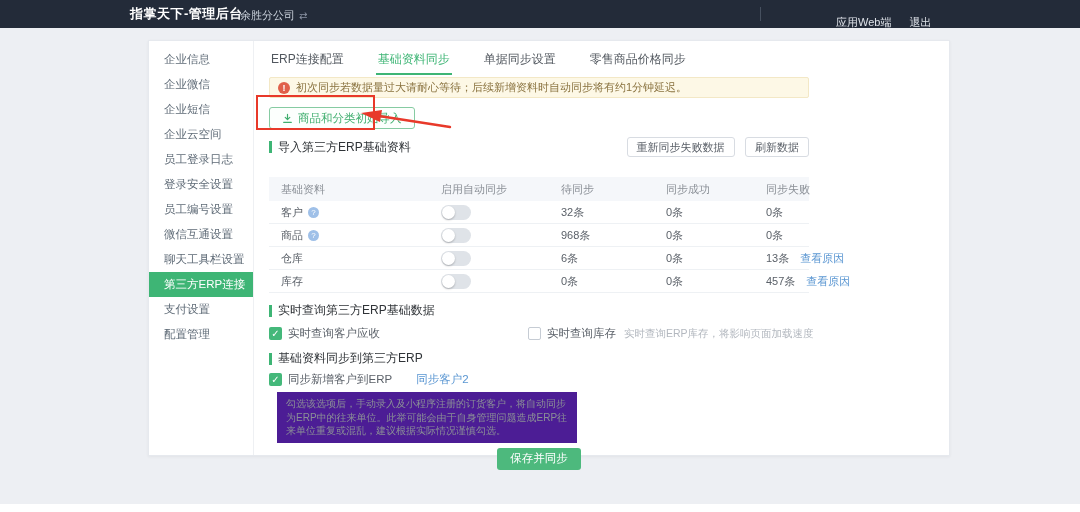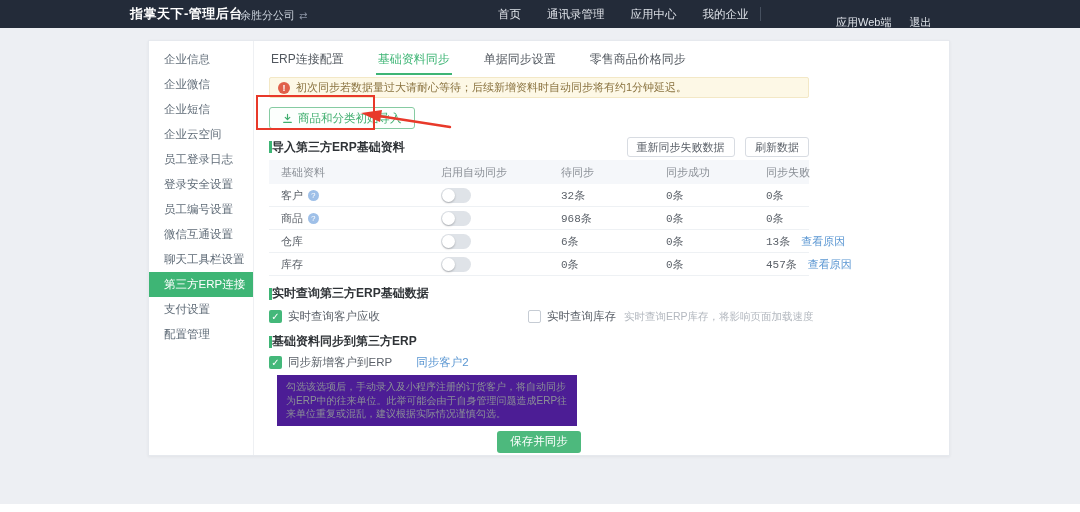--- a/index.html
+++ b/index.html
@@ -33,25 +33,25 @@
   .tab { font-size:12px; color:#51575e; padding:4px 2px 5px; cursor:pointer; border-bottom:2px solid transparent; white-space:nowrap; }
   .tab.active { color:#3eb575; border-bottom-color:#3eb575; }
 
   .alert { margin-top:4px; height:21px; display:flex; align-items:center; gap:6px; background:#fdf8e6; border:1px solid #f3e8c6; border-radius:2px; padding:0 8px; font-size:11px; color:#8a7340; white-space:nowrap; overflow:hidden; }
   .warning-icon { flex:0 0 12px; width:12px; height:12px; border-radius:50%; background:#e0604a; color:#fff; font-size:9px; line-height:12px; text-align:center; font-weight:bold; }
 
   .import-row { margin-top:9px; height:22px; }
   .import-btn { display:inline-flex; align-items:center; gap:5px; border:1px solid #86cba2; color:#3fae6e; background:#fcfffd; font-size:11.5px; padding:0 12px; height:22px; border-radius:3px; cursor:pointer; }
 
   .section-row { margin-top:8px; height:20px; display:flex; align-items:center; justify-content:space-between; }
-  .section-title { display:flex; align-items:center; font-size:12px; color:#2f3337; font-weight:bold; white-space:nowrap; }
+  .section-title { display:flex; align-items:center; gap:6px; font-size:12px; color:#2f3337; font-weight:normal; white-space:nowrap; }
   .section-bar { width:3px; height:12px; background:#3eb575; }
   .mini-btn { border:1px solid #d8dce2; background:#fff; color:#585e66; font-size:11px; height:20px; padding:0 9px; border-radius:3px; margin-left:6px; cursor:pointer; white-space:nowrap; }
 
-  .table { margin-top:3px; width:540px; font-size:11px; color:#5b6169;font-family:Liberation Mono, monospace; }
+  .table { margin-top:20px; width:540px; font-size:11px; color:#5b6169; }
   .t-head, .t-row { display:grid; grid-template-columns:160px 120px 105px 100px 1fr; align-items:center; }
   .t-head { background:#f5f7fa; height:24px; color:#8b9097; }
   .t-row { height:23px; border-bottom:1px solid #eef1f4; }
   .cell { padding-left:12px; display:flex; align-items:center; gap:5px; white-space:nowrap; }
   .help-icon { width:11px; height:11px; border-radius:50%; background:#9fc0e8; color:#fff; font-size:8px; line-height:11px; text-align:center; cursor:pointer; }
   .toggle { width:30px; height:15px; border-radius:8px; background:#dfe3e8; position:relative; cursor:pointer; }
   .toggle .knob { position:absolute; left:1px; top:1px; width:13px; height:13px; border-radius:50%; background:#fff; box-shadow:0 1px 2px rgba(0,0,0,.25); }
   .reason-link { color:#5a96d2; margin-left:6px; cursor:pointer; }
 
   .sub-title { margin-top:9px; }
@@ -75,26 +75,20 @@
   .annotation { position:absolute; left:0; top:0; width:1080px; height:512px; pointer-events:none; z-index:5; }
 </style>
 </head>
 <body>
 
 <div class="topbar">
   <div class="brand">指掌天下-管理后台</div>
   <div class="company-switch">
     <span>余胜分公司</span>
     <span class="swap-icon">⇄</span>
-  </div>
-  <div class="top-nav">
-    <span class="top-nav-item">首页</span>
-    <span class="top-nav-item">通讯录管理</span>
-    <span class="top-nav-item">应用中心</span>
-    <span class="top-nav-item">我的企业</span>
   </div>
   <div class="top-divider"></div>
   <div class="top-right">
     <span class="top-nav-item">应用Web端</span>
     <span class="top-nav-item">退出</span>
   </div>
 </div>
 
 <div class="card">
 

